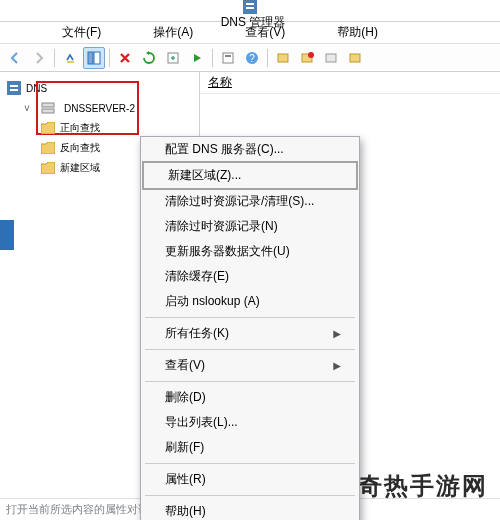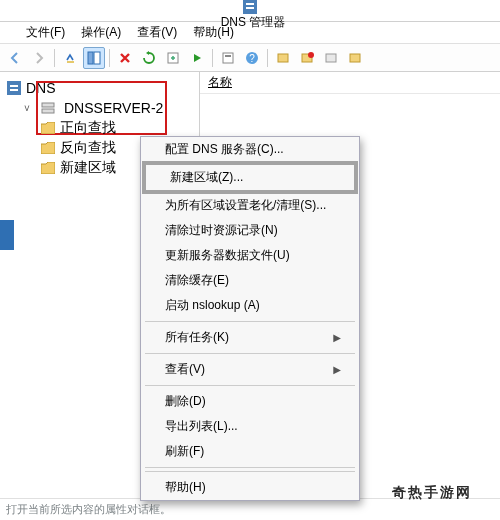--- a/index.html
+++ b/index.html
@@ -2,55 +2,55 @@
 <html><head>
   <meta charset="utf-8">
   <style>
     * { box-sizing: border-box; margin: 0; padding: 0; font-family: "Microsoft YaHei", "Segoe UI", sans-serif; }
     body { background: #fff; font-size: 12px; width: 500px; height: 520px; overflow: hidden; position: relative; color: #000; }
     
     .title-bar { height: 22px; border-bottom: 1px solid #d0d0d0; display: flex; align-items: center; padding-left: 6px; background: #fff; flex-direction: column; }
     .title-bar .icon { width: 16px; height: 16px; margin-right: 6px; display: flex; align-items: center; justify-content: center; }
     .title-bar .txt { font-size: 12px; }
     
-    .menu-bar { height: 22px; display: flex; align-items: flex-start; padding-left: 4px; border-bottom: 1px solid #e0e0e0; background: #fff; }
+    .menu-bar { height: 22px; display: flex; align-items: flex-start; padding-left: 4px; border-bottom: 1px solid #e0e0e0; background: #fff; gap: 36px; }
     .menu-bar .label-col { width: 14px; display: flex; flex-direction: column; gap: 1px; font-size: 10px; line-height: 10px; color: #555; }
     .menu-item { padding: 2px 8px; cursor: default; }
     
     .toolbar { height: 28px; display: flex; align-items: center; padding-left: 4px; gap: 2px; border-bottom: 1px solid #d0d0d0; background: #fdfdfd; }
     .tool-btn { width: 22px; height: 22px; display: flex; align-items: center; justify-content: center; cursor: pointer; border-radius: 2px; }
     .tool-btn.sel { border: 1px solid #7aa7d1; background: #cde6ff; }
     .tool-sep { width: 1px; height: 18px; background: #ccc; margin: 0 2px; }
     
     .main { display: flex; height: calc(100% - 22px - 22px - 28px - 40px); }
     .left-pane { width: 200px; border-right: 1px solid #d0d0d0; padding-top: 4px; position: relative; }
     .col-head { padding: 2px 8px; border-bottom: 1px solid #e8e8e8; height: 22px; display:flex; align-items:center;text-decoration:underline; }
     .col-head.right { border-left: none; }
     .tree { padding-top: 2px; }
     .tree-row { display: flex; align-items: center; height: 20px; padding-left: 6px; cursor: default; }
     .tree-row .chev { width: 12px; color: #555; font-size: 10px; }
     .tree-row .fold { width: 16px; height: 16px; display:flex; align-items:center; justify-content:center; margin-right: 4px;}
-    .tree-row .lbl { font-size: 14px; }
+    .tree-row .lbl { font-size: 10px; }
     .tree-row.child { padding-left: 40px; }
     .tree-row.sub { padding-left: 24px; }
     .red-box { border: 2px solid #d01a1a; padding: 17px 2px; }
     
     .right-pane { flex: 1; position: relative; }
     .rp-body { padding: 4px 8px; }
     
     
     .ctx { position: absolute; left: 140px; top: 124px; width: 220px; background: #f7f7f7; border: 1px solid #aab; box-shadow: 2px 4px 8px rgba(0,0,0,.35); z-index: 50; padding: 0; margin-top: 12px; }
     .ctx-item { display: flex; align-items: center; justify-content: space-between; padding: 4px 18px 4px 24px; font-size: 12px; cursor: default; }
     .ctx-item .arrow { font-size: 10px; color: #555; }
     .ctx-sep { height: 1px; background: #ccc; margin: 3px 4px; }
-    .ctx-highlight { border: 4px solid #a3a3a3; margin: -1px 1px; }
+    .ctx-highlight { border: 2px solid #a3a3a3; margin: -1px 1px; }
     
     .status-bar { position: absolute; bottom: 0; left: 0; width: 100%; height: 22px; display: flex; align-items: center; padding-left: 6px; border-top: 1px solid #e0e0e0; color: #7b8285; font-size: 11px; background: #fff; }
     
-    .watermark { position: absolute; right: 28px; bottom: 18px; font-size: 14px; font-weight: bold; color: #2b2b2b; letter-spacing: 2px; }
+    .watermark { position: absolute; right: 12px; bottom: 18px; font-size: 24px; font-weight: bold; color: #2b2b2b; letter-spacing: 2px; }
     
     
     svg { display: block; }
     .sidebar-stripe { position:absolute; left:0; top:148px; width:14px; height:30px; background:#2f6fb3; }
   </style>
 </head>
 <body>
 
 <div class="title-bar">
   <span class="icon">
@@ -220,21 +220,21 @@
 <div class="ctx">
   <div class="ctx-item">
       <span>配置 DNS 服务器(C)...</span>
     </div>
   <div class="ctx-highlight">
     <div class="ctx-item">
         <span>新建区域(Z)...</span>
       </div>
   </div>
   <div class="ctx-item">
-      <span>为所有区域设置老化/清理(S)...</span>
+      <span>清除过时资源记录/清理(S)...</span>
     </div>
   <div class="ctx-item">
       <span>清除过时资源记录(N)</span>
     </div>
   <div class="ctx-item">
       <span>更新服务器数据文件(U)</span>
     </div>
   <div class="ctx-item">
       <span>清除缓存(E)</span>
     </div>
@@ -255,20 +255,23 @@
   <div class="ctx-item">
       <span>删除(D)</span>
     </div>
   <div class="ctx-item">
       <span>导出列表(L)...</span>
     </div>
   <div class="ctx-item">
       <span>刷新(F)</span>
     </div>
   <div class="ctx-sep"></div>
+  <div class="ctx-item">
+      <span>属性(R)</span>
+    </div>
   <div class="ctx-sep"></div>
   <div class="ctx-item">
       <span>帮助(H)</span>
     </div>
 </div>
 
 <div class="status-bar">
   <span>打开当前所选内容的属性对话框。</span>
 </div>
 

